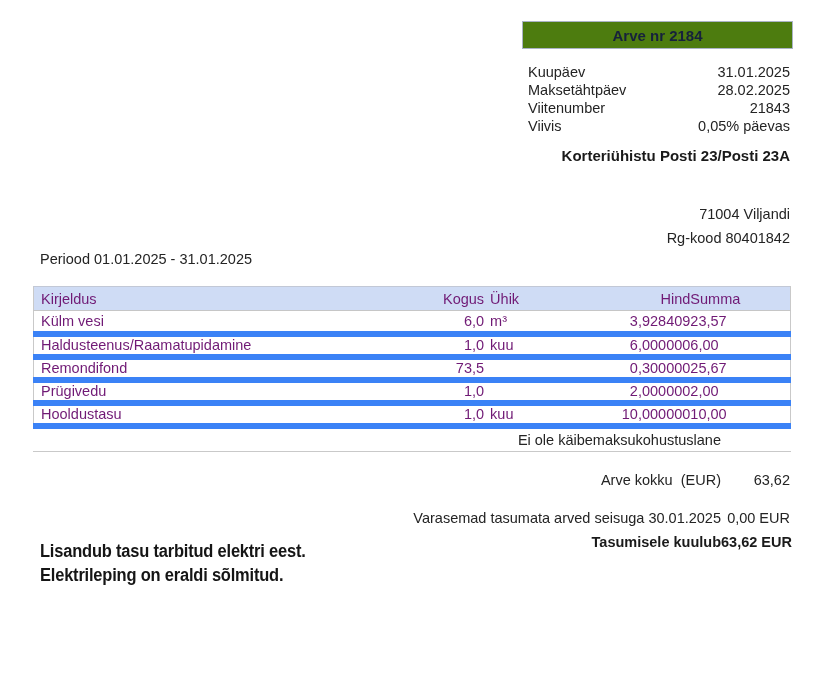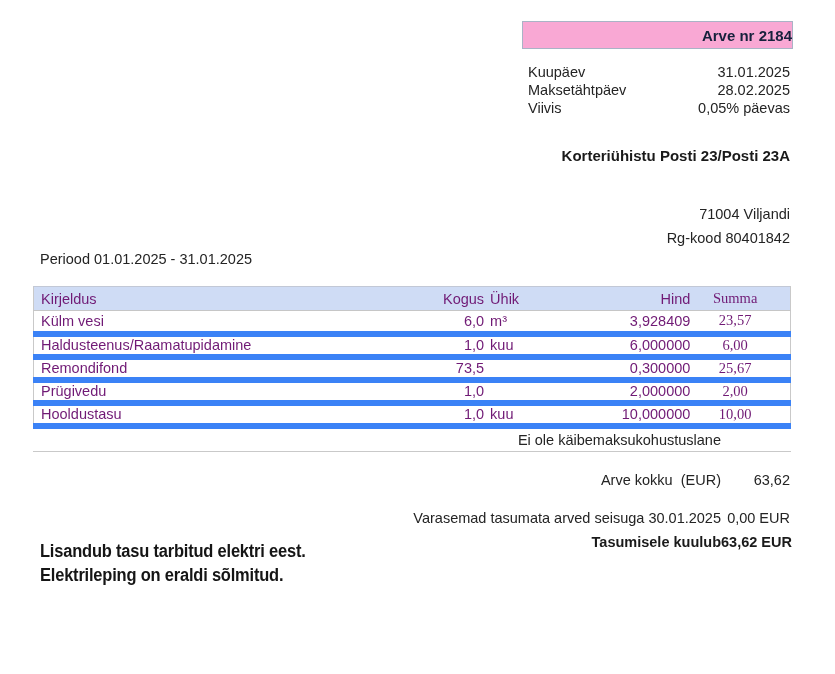--- a/index.html
+++ b/index.html
@@ -10,23 +10,23 @@
     background:#ffffff;
     font-family:"Liberation Sans", sans-serif;
     color:#242424;
     overflow:hidden;
   }
 
   
   .title-box {
     position:absolute; left:522px; top:21px;
     width:271px; height:28px;
-    background:#f9a8d4;
+    background:#4d7c0f;
     border:1px solid #aab3c6;
-    display:flex; align-items:center; justify-content:flex-end;
+    display:flex; align-items:center; justify-content:center;
     font-size:15px; font-weight:bold; color:#16213c;
   }
 
   
   .meta { position:absolute; left:528px; top:63px; width:262px; font-size:14.5px; }
   .meta-row { display:flex; justify-content:space-between; height:18px; line-height:18px; }
 
   .recipient {
     position:absolute; right:45px; top:147px;
     font-size:15px; font-weight:bold; color:#1a1a1a;
@@ -51,21 +51,21 @@
   tbody tr {
     border-left:1px solid #c9c9c9;
     border-right:1px solid #c9c9c9;
     border-bottom:6px solid #3b82f6;
   }
   td { height:23px; white-space:nowrap; overflow:hidden; }
   .c-desc  { text-align:left;  padding-left:7px;  }
   .c-qty   { text-align:right;margin-top:16px; }
   .c-unit  { text-align:left;  padding-left:6px;  }
   .c-price { text-align:right; }
-  .c-sum   { text-align:center; padding-right:10px;font-family:Liberation Serif, serif; }
+  .c-sum   { text-align:left; padding-right:10px; }
 
   
   .vat-note {
     position:absolute; left:33px; top:429px; width:758px; height:23px;
     line-height:23px; font-size:14.5px;
     text-align:right; padding-right:70px;
     border-bottom:1px solid #c9c9c9;
   }
 
   
@@ -95,20 +95,24 @@
   </div>
 
   <div class="meta">
     <div class="meta-row">
       <span>Kuupäev</span>
       <span>31.01.2025</span>
     </div>
     <div class="meta-row">
       <span>Maksetähtpäev</span>
       <span>28.02.2025</span>
+    </div>
+    <div class="meta-row">
+      <span>Viitenumber</span>
+      <span>21843</span>
     </div>
     <div class="meta-row">
       <span>Viivis</span>
       <span>0,05% päevas</span>
     </div>
   </div>
 
   <div class="recipient">Korteriühistu Posti 23/Posti 23A</div>
   <div class="addr-city">71004 Viljandi</div>
   <div class="addr-reg">Rg-kood 80401842</div>

